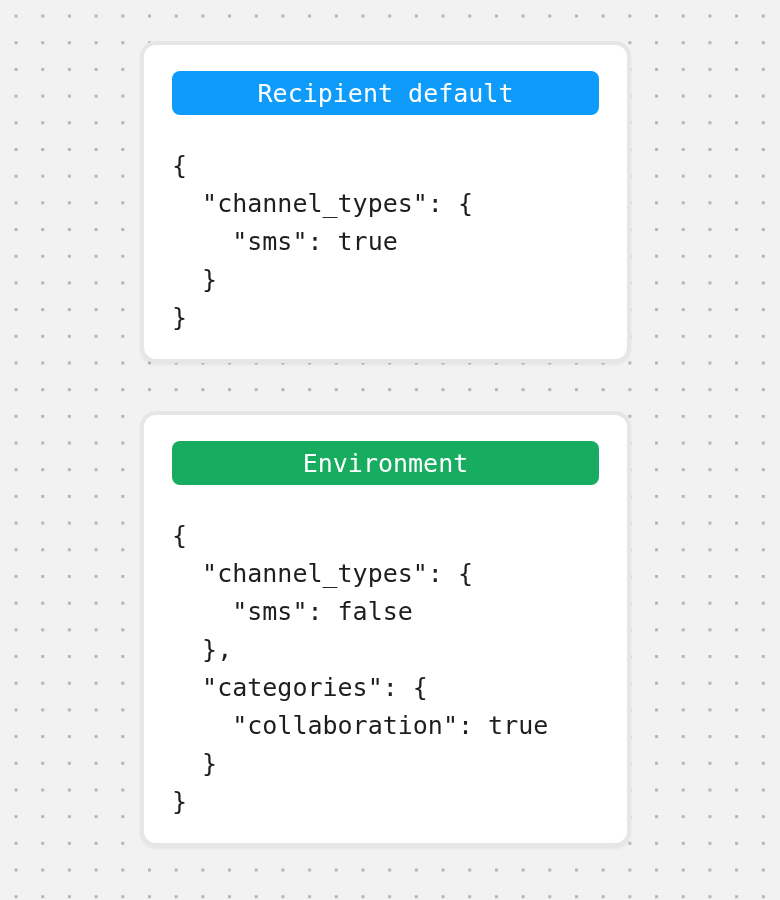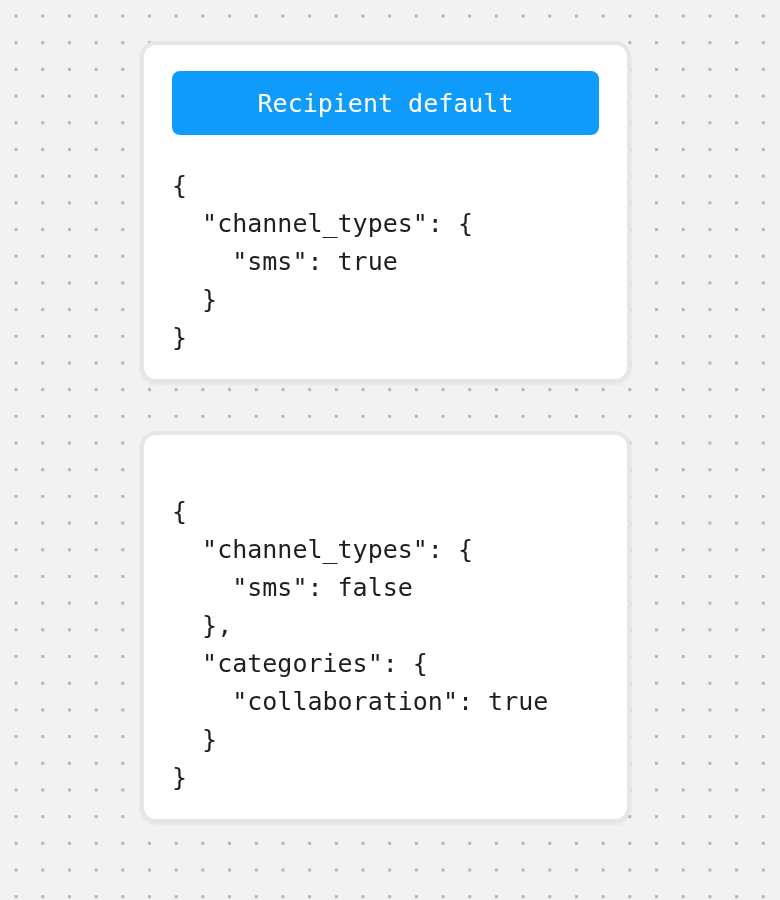--- a/index.html
+++ b/index.html
@@ -22,21 +22,21 @@
   .card {
     width: 491px;
     background: #ffffff;
     border: 4px solid #e6e6e6;
     border-radius: 16px;
     padding: 26px 28px 22px 28px;
     margin-bottom: 48px;
     box-shadow: 0 2px 3px rgba(0, 0, 0, 0.05);
   }
   .card-header {
-    height: 64px;
+    height: 44px;
     border-radius: 8px;
     display: flex;
     align-items: center;
     justify-content: center;
     color: #ffffff;
     font-size: 25px;
     letter-spacing: 0;
   }
   .code-block {
     margin: 32px 0 0 0;
@@ -55,20 +55,21 @@
   <section class="card">
     <header class="card-header" style="background-color: rgb(15, 155, 250);">Recipient default</header>
     <pre class="code-block">{
   "channel_types": {
     "sms": true
   }
 }</pre>
   </section>
 
   <section class="card">
+    <header class="card-header" style="background-color: rgb(23, 172, 95);">Environment</header>
     <pre class="code-block">{
   "channel_types": {
     "sms": false
   },
   "categories": {
     "collaboration": true
   }
 }</pre>
   </section>
 

